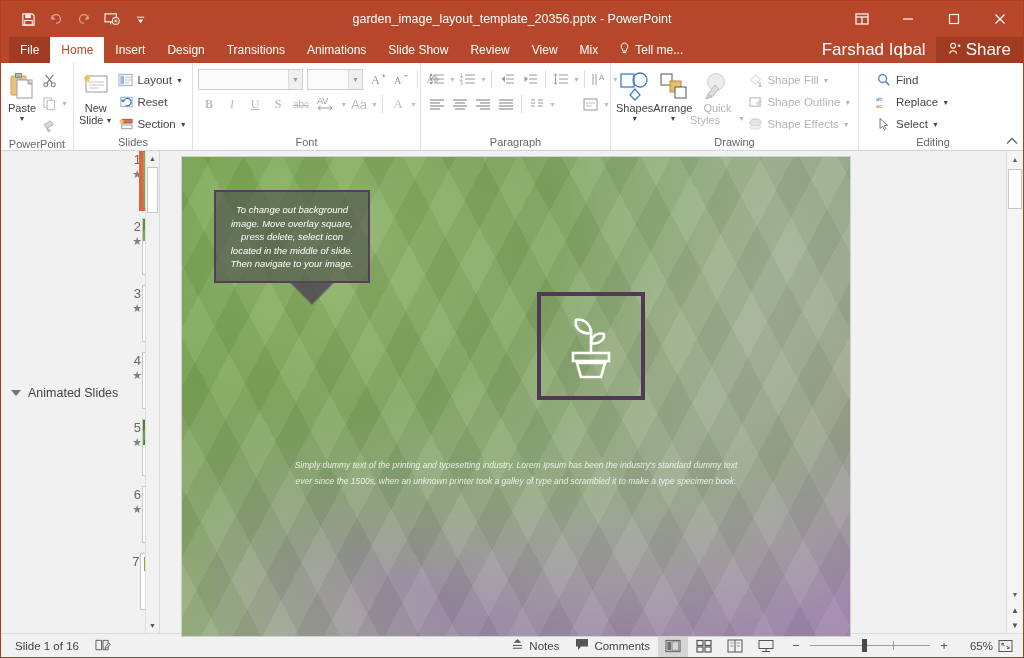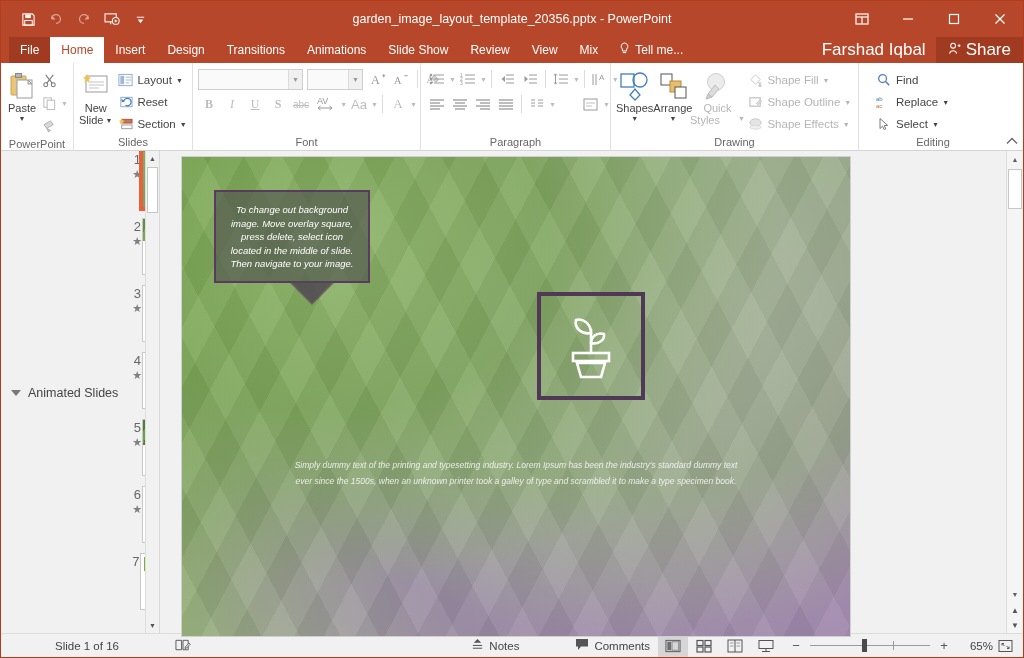--- a/index.html
+++ b/index.html
@@ -148,21 +148,21 @@
               background:#fff; border:1px solid #c6c6c6; cursor:pointer; }
   .vs-extra { position:absolute; left:0; right:0; display:flex;
               align-items:center; justify-content:center; height:15px;
               font-size:8px; color:#555; cursor:pointer; }
 
   
   .statusbar { height:24px; background:#f1f1f1; border-top:1px solid #dcdcdc;
                display:flex; align-items:center; font-size:11.5px; color:#444;
                flex:0 0 24px; padding:0 6px; }
   .sb-item { display:flex; align-items:center; gap:5px; padding:0 8px;
-             height:22px; cursor:pointer;margin-left:40px; }
+             height:22px; cursor:pointer; }
   .view-btns { display:flex; align-items:center; gap:1px; }
   .view-btn { width:30px; height:22px; display:flex; align-items:center;
               justify-content:center; cursor:pointer; color:#555; }
   .view-btn.active { background:#d6d6d6; }
   .zoomwrap { display:flex; align-items:center; gap:7px; padding:0 8px; }
   .zbtn { width:14px; text-align:center; cursor:pointer; color:#555;
           font-size:13px; }
   .ztrack { width:120px; height:1px; background:#9a9a9a; position:relative; }
   .zthumb { position:absolute; left:52px; top:-6px; width:5px; height:13px;
             background:#4a4a4a; cursor:pointer; }

